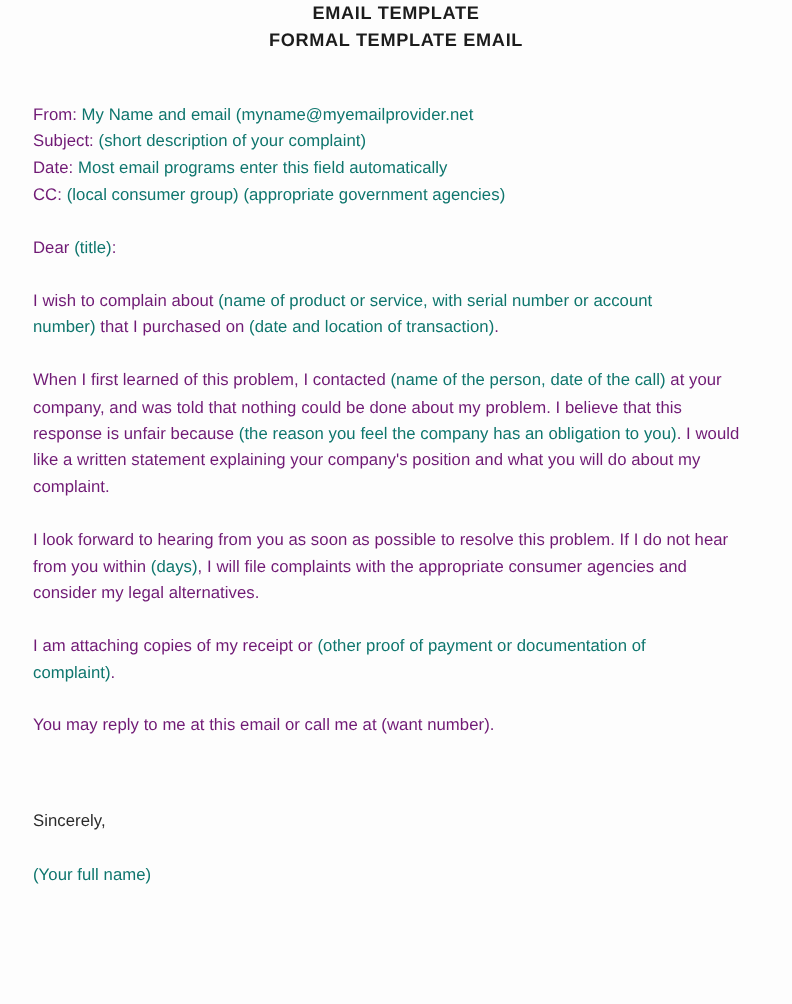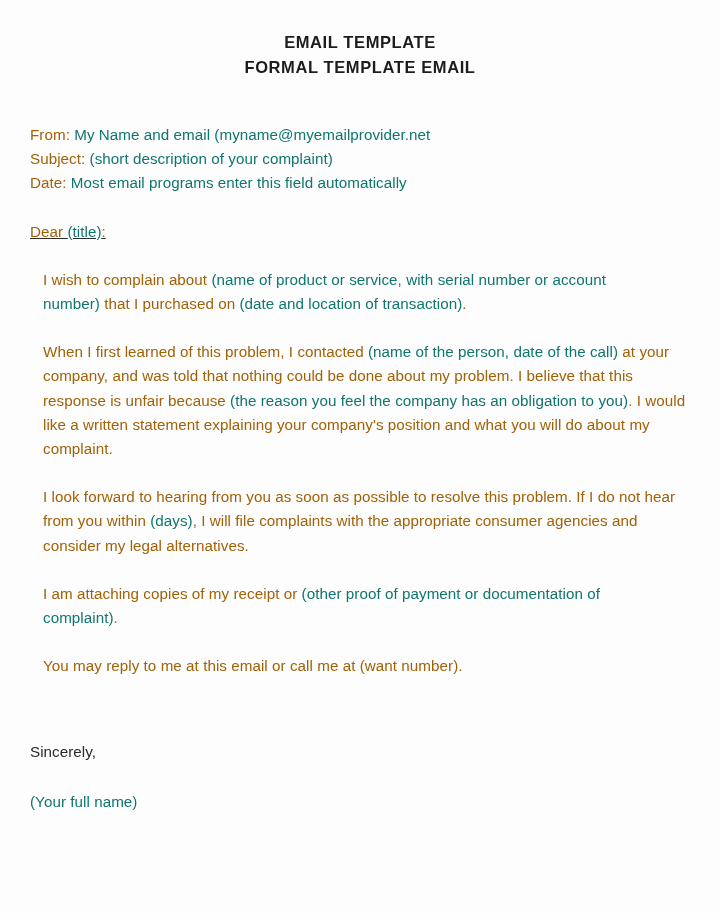--- a/index.html
+++ b/index.html
@@ -19,21 +19,20 @@
     position: relative;
     width: 720px;
     height: 913px;
     background: #fdfdfd;
     box-sizing: border-box;
     padding: 0;
   }
 
   
   .title-block {
-    padding-top: 30px;
     text-align: center;
   }
   .doc-title {
     font-size: 16.5px;
     font-weight: bold;
     letter-spacing: 0.6px;
     color: #1c1c1c;
     line-height: 25px;
     text-rendering: optimizeLegibility;
   }
@@ -52,48 +51,49 @@
   .signature {
     font-size: 15.2px;
     line-height: 24.2px;
     color: #2b2b2b;
     letter-spacing: 0.05px;
   }
 
   .hdr-block { margin-bottom: 0; }
   .hdr-line { white-space: nowrap; }
 
-  .salutation { margin-top: 24px; text-decoration: underline; }
+  .salutation { margin-top: 24px; }
 
-  .para { margin-top: 24px; max-width: 620px; margin-left: 13px; }
+  .para { margin-top: 24px; max-width: 620px; }
   .para.p-wide { max-width: 648px; }
 
   .signoff { margin-top: 62px; }
   .signature { margin-top: 25px; }
 
   .red { color: #0f766e; }
 
-  .blk { color: #a16207; }
+  .blk { color: #701a75; }
 </style>
 </head>
 <body>
 
 <div class="page">
 
   <div class="title-block">
     <div class="doc-title">EMAIL TEMPLATE</div>
     <div class="doc-title">FORMAL TEMPLATE EMAIL</div>
   </div>
 
   <div class="body-area">
 
     <div class="hdr-block">
       <div class="hdr-line"><span class="blk">From:</span><span class="blk"> </span><span class="red">My Name and email (myname@myemailprovider.net</span></div>
       <div class="hdr-line"><span class="blk">Subject:</span><span class="blk"> </span><span class="red">(short description of your complaint)</span></div>
       <div class="hdr-line"><span class="blk">Date:</span><span class="blk"> </span><span class="red">Most email programs enter this field automatically</span></div>
+      <div class="hdr-line"><span class="blk">CC:</span><span class="blk"> </span><span class="red">(local consumer group) (appropriate government agencies)</span></div>
     </div>
 
     <div class="salutation"><span class="blk">Dear </span><span class="red">(title)</span><span class="blk">:</span></div>
 
     <div class="para"><span class="blk">I wish to complain about </span><span class="red">(name of product or service, with serial number or account number)</span><span class="blk"> that I purchased on </span><span class="red">(date and location of transaction)</span><span class="blk">.</span></div>
 
 
     <div class="para p-wide"><span class="blk">When I first learned of this problem, I contacted </span><span class="red">(name of the person, date of the call)</span><span class="blk"> at your company, and was told that nothing could be done about my problem. I believe that this response is unfair because </span><span class="red">(the reason you feel the company has an obligation to you)</span><span class="blk">. I would like a written statement explaining your company's position and what you will do about my complaint.</span></div>
 
     <div class="para p-wide"><span class="blk">I look forward to hearing from you as soon as possible to resolve this problem. If I do not hear from you within </span><span class="red">(days)</span><span class="blk">, I will file complaints with the appropriate consumer agencies and consider my legal alternatives.</span></div>

